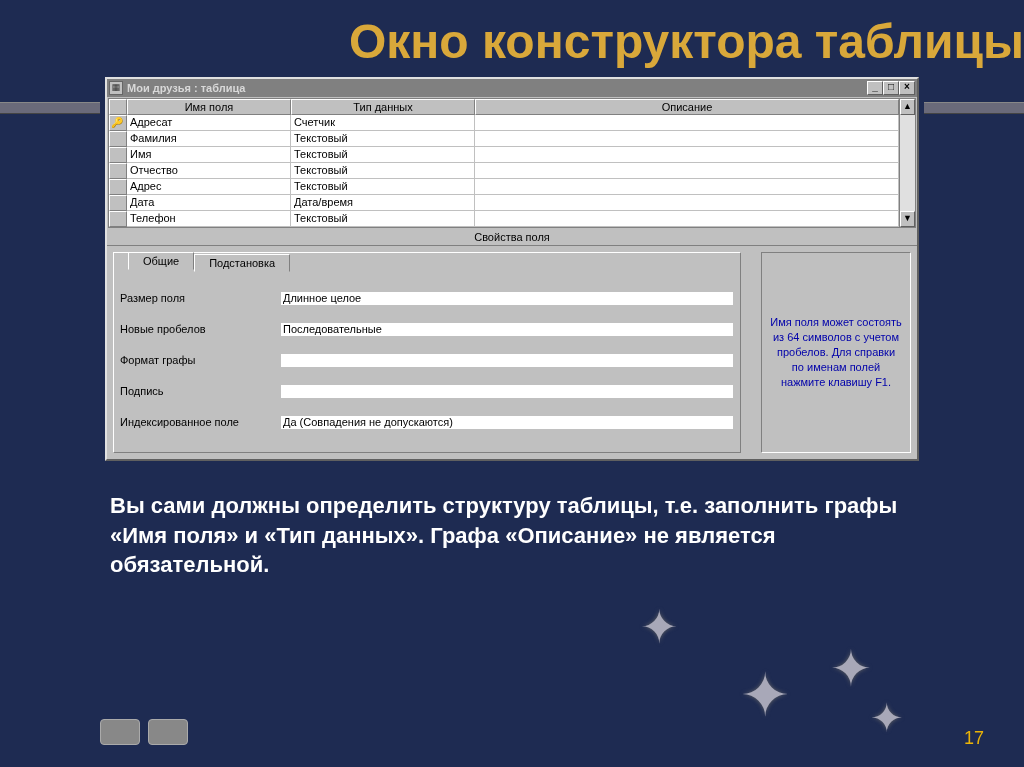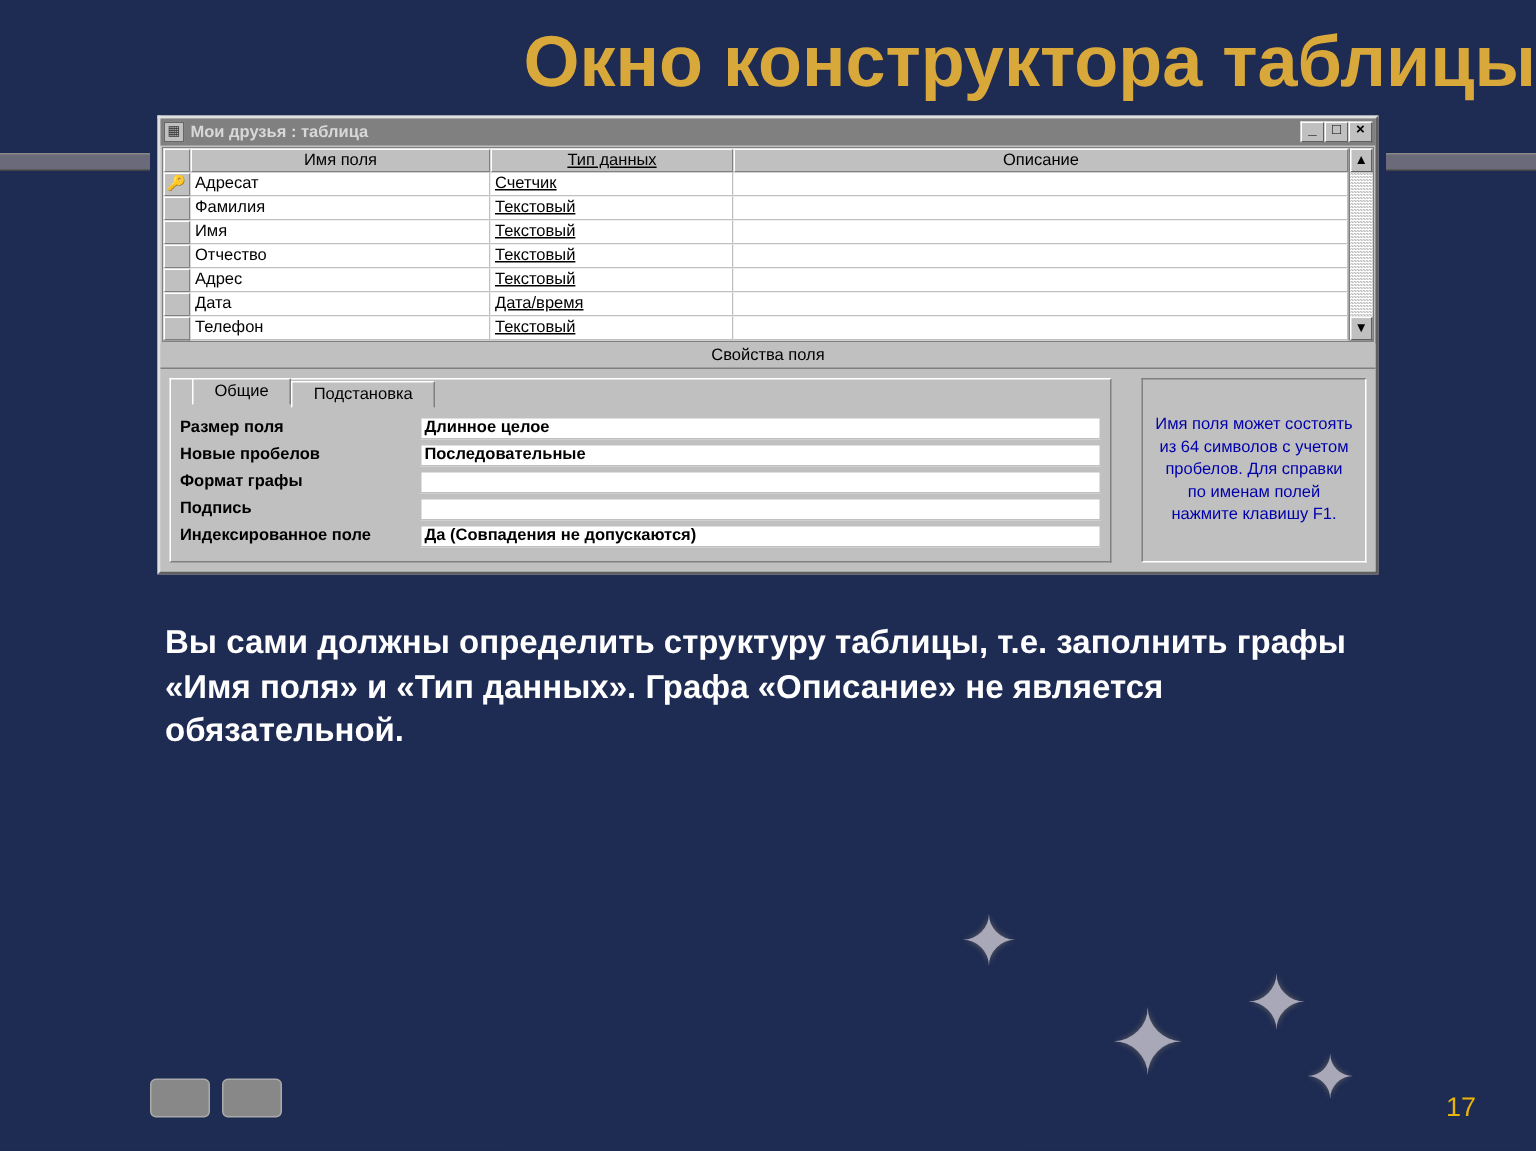--- a/index.html
+++ b/index.html
@@ -97,22 +97,22 @@
 }
 .ft-cell {
   border-right: 1px solid #c0c0c0;
   border-bottom: 1px solid #c0c0c0;
   padding: 1px 3px;
   font-size: 11px;
   background: #fff;
   height: 16px;
   overflow: hidden;
 }
-.col-name { width: 200px; }
-.col-type { width: 162px; text-decoration: underline; }
+.col-name { width: 164px; }
+.col-type { width: 184px; }
 .col-desc { flex: 1; }
 .vscroll {
   width: 16px;
   background: #c0c0c0;
   display: flex;
   flex-direction: column;
   border-left: 1px solid #808080;
 }
 .vscroll-btn {
   height: 16px;
@@ -154,21 +154,21 @@
   background: #c0c0c0;
   border: 1px solid;
   border-color: #fff #808080 transparent #fff;
   padding: 2px 14px;
   font-size: 11px;
   position: relative;
 }
 .tab.active { border-bottom: 1px solid #c0c0c0; z-index: 2; top: 0; }
 .tab.inactive { top: 2px; z-index: 0; }
 .prop-rows { padding: 2px 6px 6px 6px; }
-.prop-row { display: flex; margin: 3px 0; font-weight: bold; }
+.prop-row { display: flex; margin: 16px 0; }
 .prop-label { width: 160px; font-size: 11px; padding: 1px 0; }
 .prop-value {
   flex: 1;
   background: #fff;
   border: 1px solid #c0c0c0;
   padding: 0 2px;
   font-size: 11px;
   height: 15px;
 }
 .props-right {

